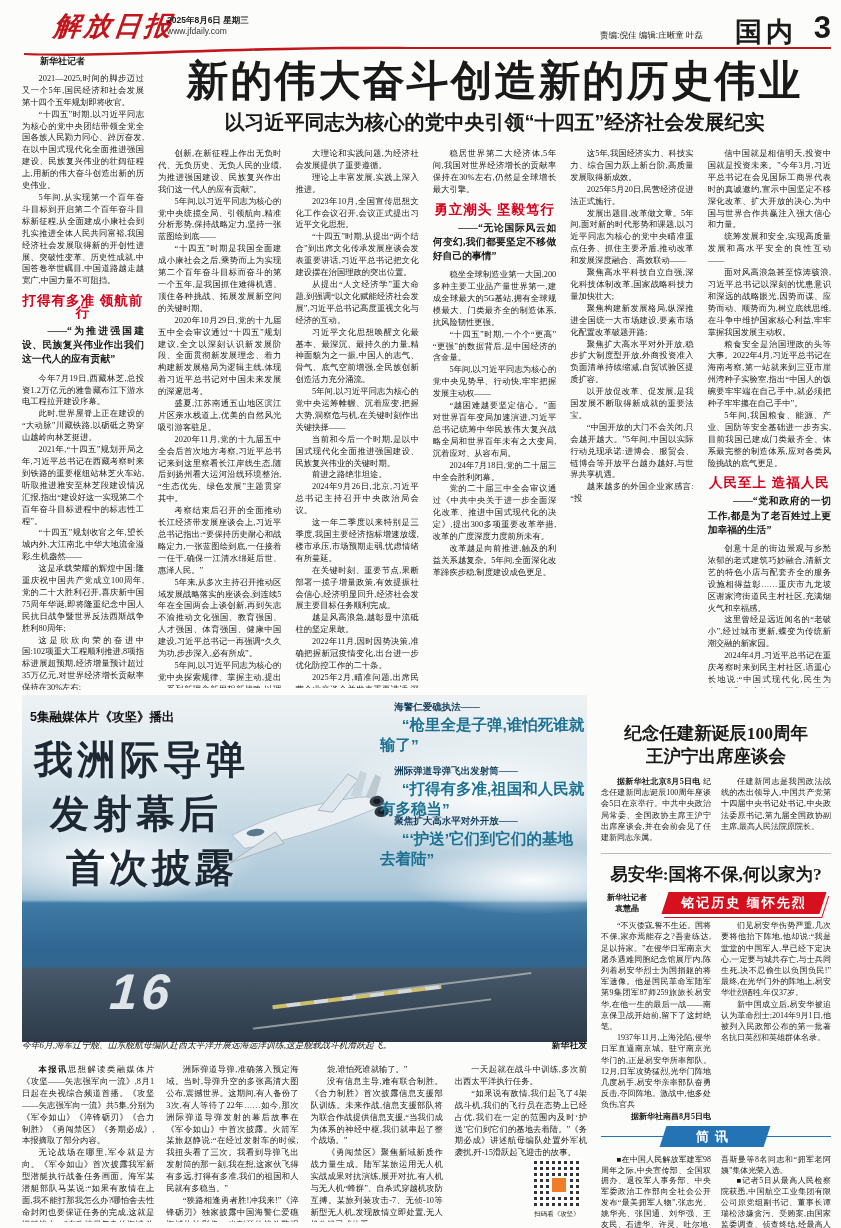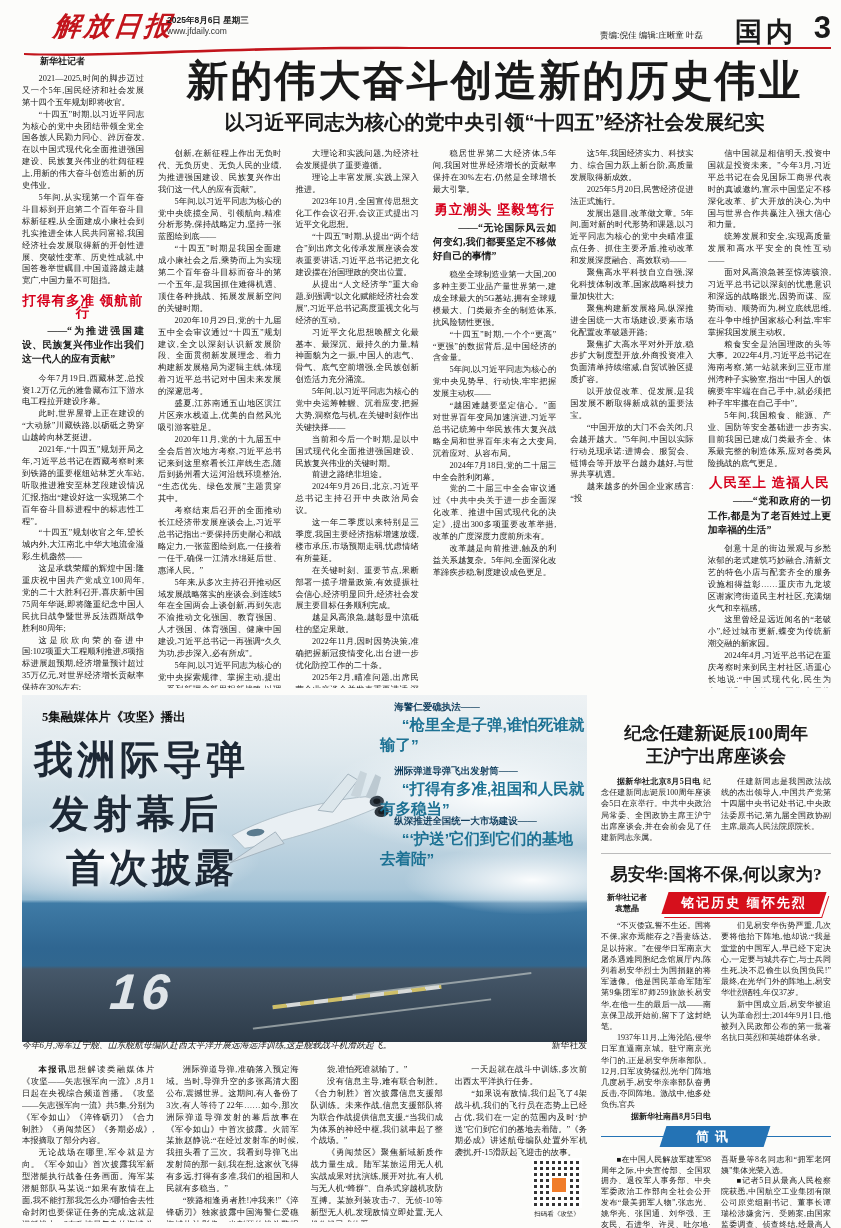--- a/index.html
+++ b/index.html
@@ -32,36 +32,36 @@
   #topcols .ncol{flex:1;height:540px;}
   .byline{font-weight:bold;font-size:9px;text-indent:2em;margin-bottom:5px;font-family:"Liberation Sans",sans-serif;}
   h3.subhead{color:#d6001c;font-family:"Liberation Sans",sans-serif;font-weight:900;font-size:13.5px;
              letter-spacing:1px;text-align:center;margin:8px 0 5px;}
   p.squote{font-weight:bold;font-size:9.8px;line-height:14.2px;text-indent:2.6em;margin:0 0 6px;}
   
   #photo{position:absolute;left:22px;top:695px;width:565px;height:347px;overflow:hidden;
          background:linear-gradient(180deg,#eef2f4 0%,#dfe9ee 18%,#c2d6e2 40%,#a9c6d8 56%,#93b9d0 59%,
          #3f7ba6 60%,#2f6691 73%,#31678f 78%,#46586a 79%,#2d3b49 100%);}
   .cloud{position:absolute;border-radius:50%;background:radial-gradient(ellipse at center,rgba(255,255,255,.95),rgba(255,255,255,0) 70%);}
-  .kicker{position:absolute;left:20px;top:14px;font-family:Liberation Serif, serif;font-weight:bold;
+  .kicker{position:absolute;left:8px;top:14px;font-family:Liberation Sans, sans-serif;font-weight:bold;
           font-size:12.5px;color:#111;}
   .bigline{position:absolute;font-weight:900;font-size:39px;letter-spacing:4px;color:#1d2835;
            font-family:"Liberation Serif",serif;text-shadow:0 0 6px rgba(255,255,255,.5);}
   .pq{position:absolute;width:205px;}
   .pq .lead{font-size:9.5px;font-weight:bold;color:#123f5e;margin:0;text-indent:1.5em;}
   .pq .qt{font-family:"Liberation Sans",sans-serif;font-size:15.5px;font-weight:900;color:#1d7294;
           line-height:20px;margin:1px 0 0;text-indent:1.4em;}
   .hull{position:absolute;left:88px;top:268px;color:#e8edf0;font-family:"Liberation Sans",sans-serif;
         font-weight:bold;font-size:50px;font-style:italic;letter-spacing:4px;opacity:.95;transform:skewX(-4deg);}
   .deckline{position:absolute;height:4px;background:repeating-linear-gradient(90deg,#e9d36a 0 14px,#f2f2ee 14px 28px);
             transform:rotate(-7deg);opacity:.85;}
   .deckline2{position:absolute;height:2px;background:#cfd6d2;transform:rotate(-7deg);opacity:.6;}
   #caption-row{position:absolute;left:22px;top:1040px;width:565px;display:flex;font-size:8.8px;font-style:italic;}
   #caption-row .cap{flex:1;}
-  #caption-row .credit{font-weight:normal;font-style:normal;margin-left:18px;white-space:nowrap;}
+  #caption-row .credit{font-weight:bold;font-style:normal;margin-left:18px;white-space:nowrap;}
   
   #feature{position:absolute;left:22px;top:1064px;width:565px;height:158px;display:flex;gap:12px;}
   #feature .ncol{flex:1;height:158px;position:relative;}
   .qrwrap{position:absolute;right:2px;bottom:2px;width:56px;text-align:center;}
   .qr{width:46px;height:46px;margin:0 auto;position:relative;
       background:
         repeating-linear-gradient(0deg,#1c1c1c 0 3px,#fff 3px 6px),
         repeating-linear-gradient(90deg,#1c1c1c 0 3px,#fff 3px 6px);
       background-blend-mode:screen;outline:2px solid #fff;}
   .qr:after{content:"";position:absolute;left:16px;top:16px;width:14px;height:14px;background:#f07c2a;border:2px solid #fff;}
@@ -237,21 +237,21 @@
 
     <div class="pq" style="left:358px;top:6px;">
       <p class="lead">海警仁爱礁执法——</p>
       <p class="qt">“枪里全是子弹,谁怕死谁就输了”</p>
     </div>
     <div class="pq" style="left:358px;top:70px;">
       <p class="lead">洲际弹道导弹飞出发射筒——</p>
       <p class="qt">“打得有多准,祖国和人民就有多稳当”</p>
     </div>
     <div class="pq" style="left:358px;top:120px;">
-      <p class="lead">纵深推进全国统一大市场建设——</p>
+      <p class="lead">聚焦扩大高水平对外开放——</p>
       <p class="qt">“‘护送’它们到它们的基地去着陆”</p>
     </div>
 
     <div class="hull">16</div>
     <div class="deckline" style="left:250px;top:300px;width:170px;"></div>
     <div class="deckline2" style="left:230px;top:318px;width:240px;"></div>
     <div class="deckline2" style="left:330px;top:288px;width:180px;"></div>
   </div>
 
   <div id="caption-row">

